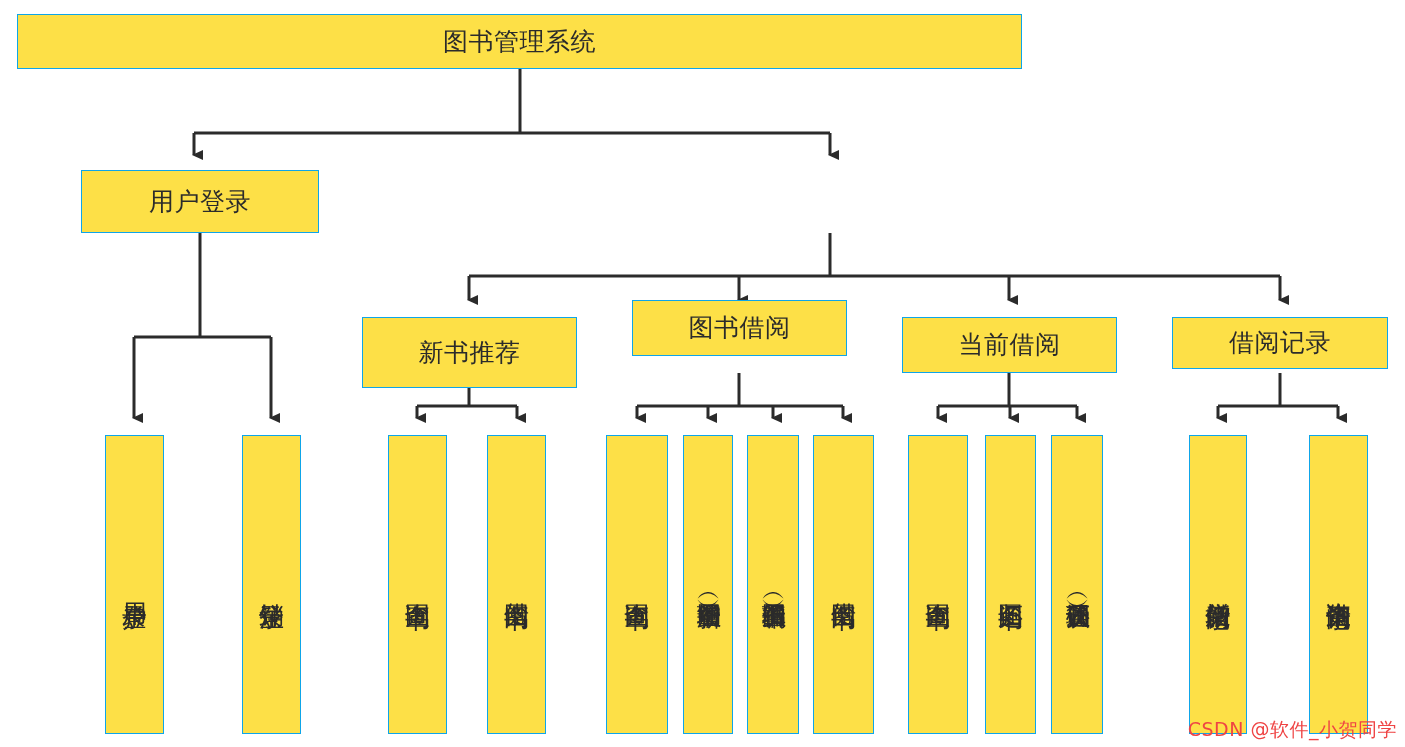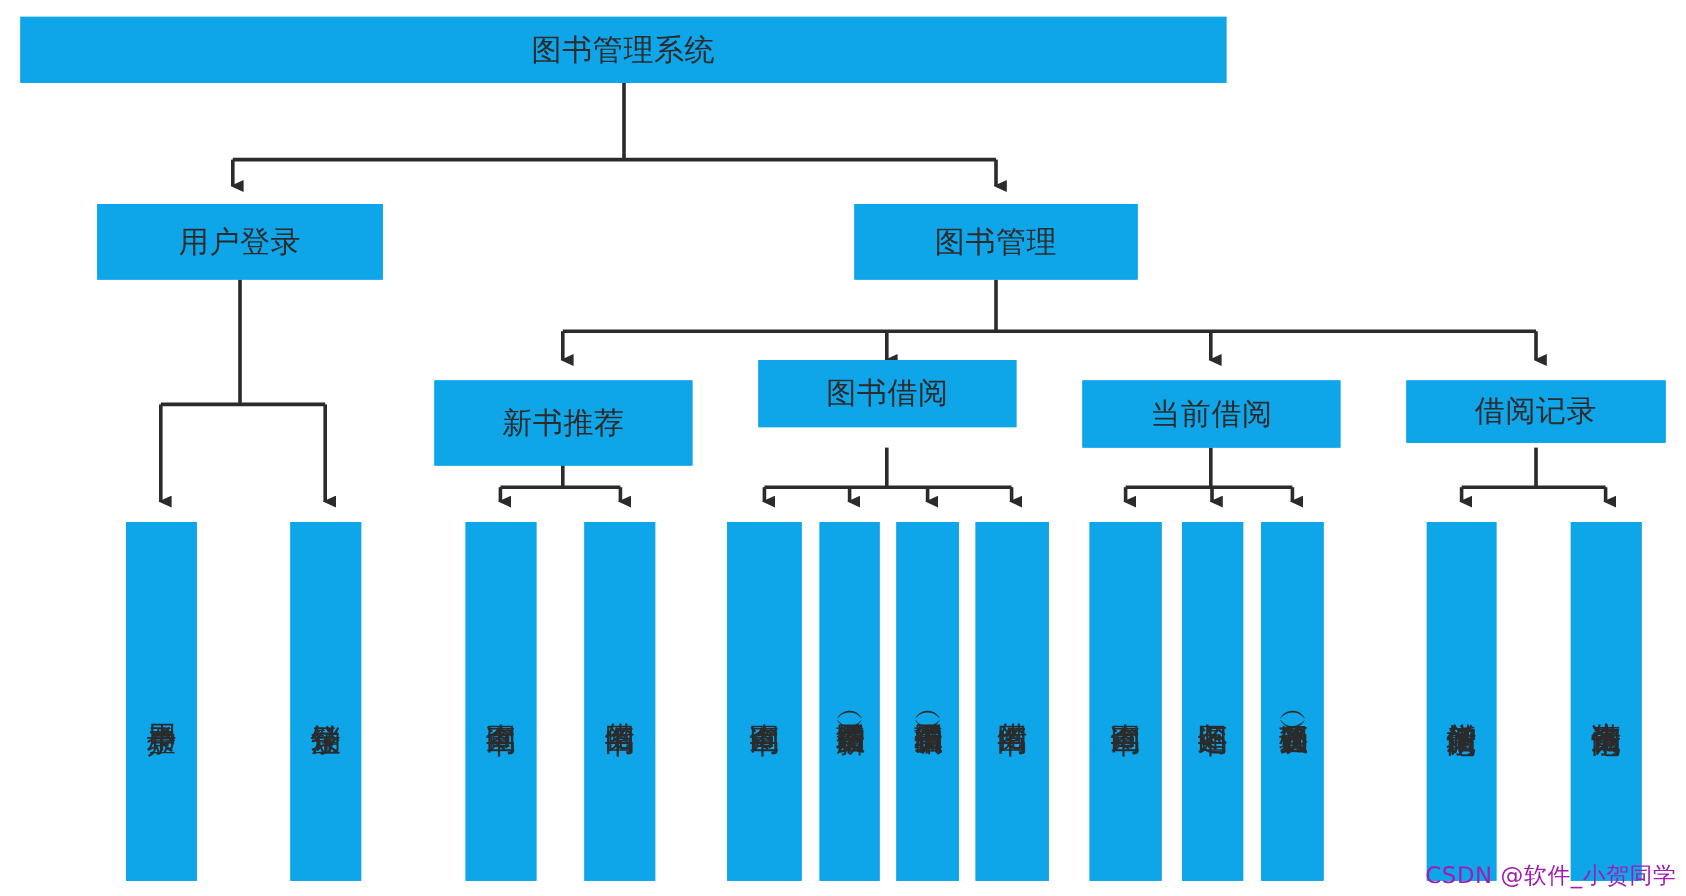--- a/index.html
+++ b/index.html
@@ -21,21 +21,21 @@
     position: absolute;
     left: 0;
     top: 0;
     width: 1405px;
     height: 747px;
   }
   .node-box {
     position: absolute;
     box-sizing: border-box;
     border: 1px solid #0ea5e9;
-    background: #0ea5e9;
+    background: #fde047;
     display: flex;
     align-items: center;
     justify-content: center;
     overflow: hidden;
   }
   .node-box.horiz {
     font-size: 25px;
     color: #2b2b2b;
     letter-spacing: 0.5px;
     line-height: 1.1;
@@ -56,21 +56,21 @@
   }
   .vert-label.tight {
     letter-spacing: 0px;
     font-size: 24px;
   }
   .watermark {
     position: absolute;
     right: 8px;
     bottom: 4px;
     font-size: 19px;
-    color: #a21caf;
+    color: #ef4444;
     letter-spacing: 0.5px;
     white-space: nowrap;
     pointer-events: none;
   }
 </style>
 </head>
 <body>
 
 <div id="diagram-root">
 
@@ -138,23 +138,20 @@
     </g>
   </svg>
 
   <div class="node-box horiz" style="left:17px; top:14px; width:1005px; height:55px;">
     <span>图书管理系统</span>
   </div>
 
   <div class="node-box horiz" style="left:81px; top:170px; width:238px; height:63px;">
     <span>用户登录</span>
   </div>
-  <div class="node-box horiz" style="left:712px; top:170px; width:236px; height:63px;">
-    <span>图书管理</span>
-  </div>
 
   <div class="node-box horiz" style="left:362px; top:317px; width:215px; height:71px;">
     <span>新书推荐</span>
   </div>
   <div class="node-box horiz" style="left:632px; top:300px; width:215px; height:56px;">
     <span>图书借阅</span>
   </div>
   <div class="node-box horiz" style="left:902px; top:317px; width:215px; height:56px;">
     <span>当前借阅</span>
   </div>

